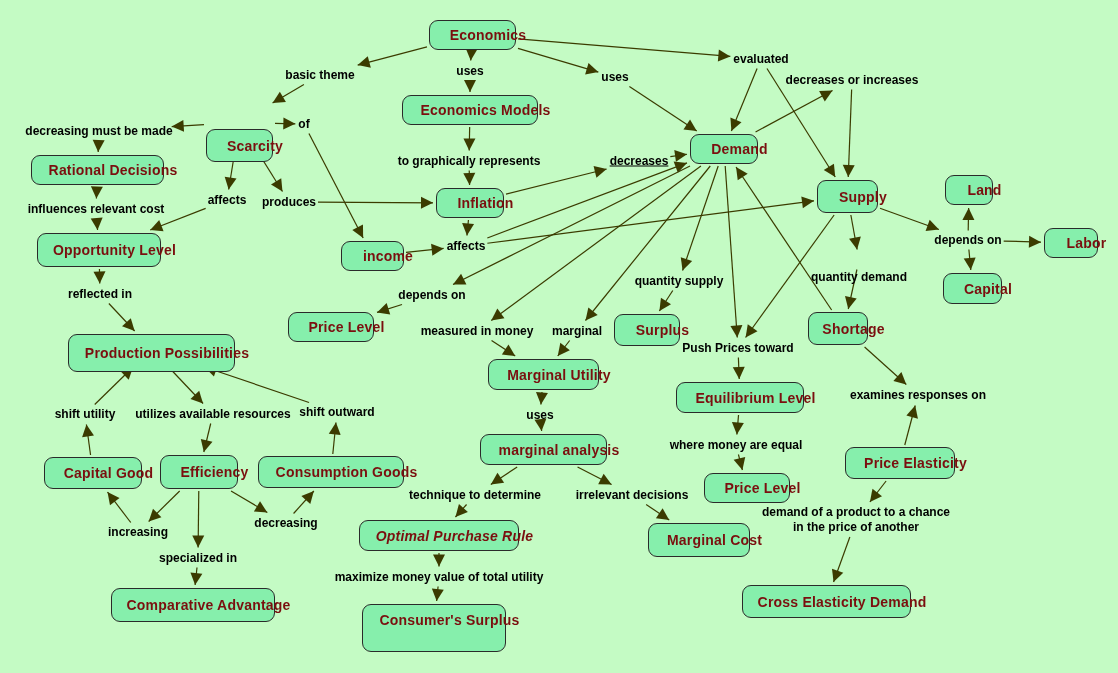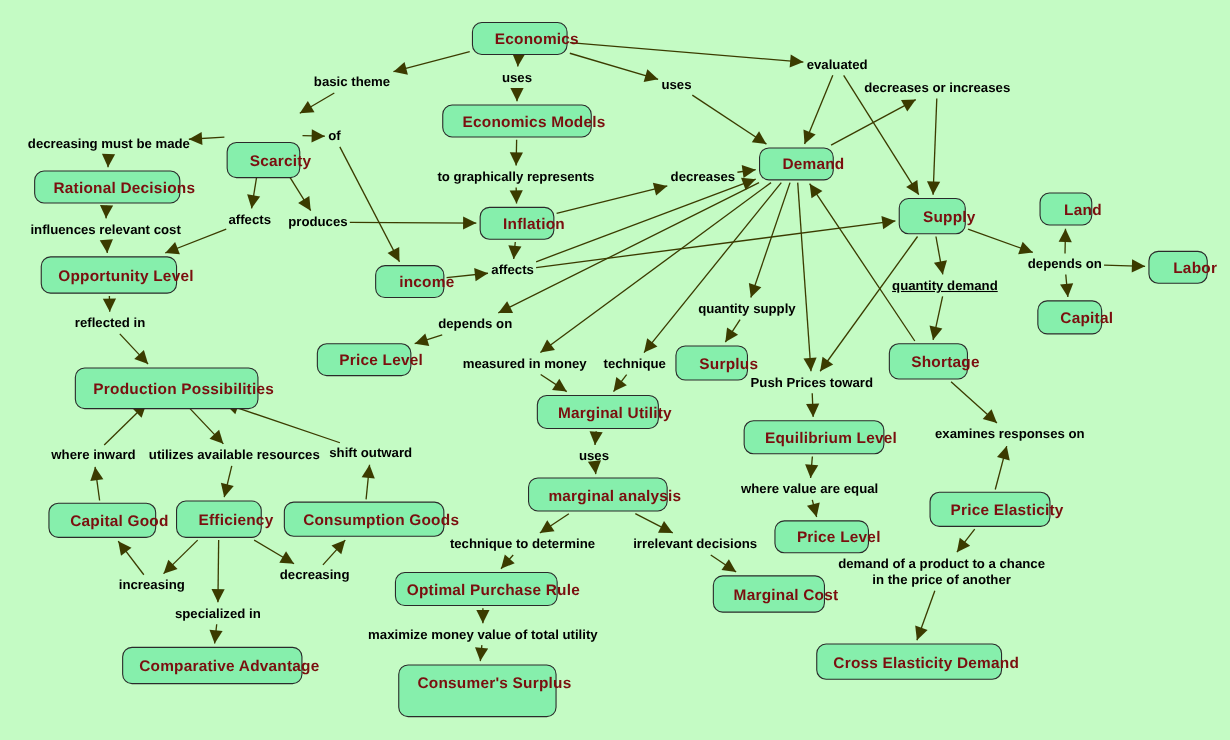--- a/index.html
+++ b/index.html
@@ -173,62 +173,62 @@
 <div class="node" style="left:436px;top:188px;width:68px;height:30px;">Inflation</div>
 <div class="node" style="left:341px;top:241px;width:63px;height:30px;">income</div>
 <div class="node" style="left:690px;top:134px;width:68px;height:30px;">Demand</div>
 <div class="node" style="left:817px;top:180px;width:61px;height:33px;">Supply</div>
 <div class="node" style="left:945px;top:175px;width:48px;height:30px;">Land</div>
 <div class="node" style="left:1044px;top:228px;width:54px;height:30px;">Labor</div>
 <div class="node" style="left:943px;top:273px;width:59px;height:31px;">Capital</div>
 <div class="node" style="left:288px;top:312px;width:86px;height:30px;">Price Level</div>
 <div class="node" style="left:68px;top:334px;width:167px;height:38px;">Production Possibilities</div>
 <div class="node" style="left:614px;top:314px;width:66px;height:32px;">Surplus</div>
-<div class="node" style="left:808px;top:312px;width:72px;height:33px;">Shortage</div>
+<div class="node" style="left:808px;top:312px;width:60px;height:33px;">Shortage</div>
 <div class="node" style="left:488px;top:359px;width:111px;height:31px;">Marginal Utility</div>
 <div class="node" style="left:676px;top:382px;width:128px;height:31px;">Equilibrium Level</div>
 <div class="node" style="left:480px;top:434px;width:127px;height:31px;">marginal analysis</div>
 <div class="node" style="left:44px;top:457px;width:98px;height:32px;">Capital Good</div>
 <div class="node" style="left:160px;top:455px;width:78px;height:34px;">Efficiency</div>
 <div class="node" style="left:258px;top:456px;width:146px;height:32px;">Consumption Goods</div>
 <div class="node" style="left:704px;top:473px;width:86px;height:30px;">Price Level</div>
 <div class="node" style="left:845px;top:447px;width:110px;height:32px;">Price Elasticity</div>
-<div class="node" style="left:359px;top:520px;width:148px;height:31px;">Optimal Purchase Rule</div>
+<div class="node" style="left:359px;top:520px;width:160px;height:31px;font-style:italic;">Optimal Purchase Rule</div>
 <div class="node" style="left:648px;top:523px;width:102px;height:34px;">Marginal Cost</div>
 <div class="node" style="left:111px;top:588px;width:164px;height:34px;">Comparative Advantage</div>
 <div class="node tall" style="left:362px;top:604px;width:144px;height:48px;">Consumer's Surplus</div>
 <div class="node" style="left:742px;top:585px;width:169px;height:33px;">Cross Elasticity Demand</div>
 
 <div class="lbl" style="left:320px;top:75px;">basic theme</div>
 <div class="lbl" style="left:470px;top:71px;">uses</div>
 <div class="lbl" style="left:615px;top:77px;">uses</div>
 <div class="lbl" style="left:761px;top:59px;">evaluated</div>
 <div class="lbl" style="left:852px;top:80px;">decreases or increases</div>
 <div class="lbl" style="left:99px;top:131px;">decreasing must be made</div>
 <div class="lbl" style="left:304px;top:124px;">of</div>
 <div class="lbl" style="left:469px;top:161px;">to graphically represents</div>
-<div class="lbl" style="left:639px;top:161px;">decreases</div>
+<div class="lbl" style="left:639px;top:161px;text-decoration:underline;">decreases</div>
 <div class="lbl" style="left:96px;top:209px;">influences relevant cost</div>
 <div class="lbl" style="left:227px;top:200px;">affects</div>
 <div class="lbl" style="left:289px;top:202px;">produces</div>
 <div class="lbl" style="left:466px;top:246px;">affects</div>
 <div class="lbl" style="left:432px;top:295px;">depends on</div>
 <div class="lbl" style="left:968px;top:240px;">depends on</div>
-<div class="lbl" style="left:859px;top:260px;text-decoration:underline;">quantity demand</div>
+<div class="lbl" style="left:859px;top:277px;">quantity demand</div>
 <div class="lbl" style="left:679px;top:281px;">quantity supply</div>
 <div class="lbl" style="left:100px;top:294px;">reflected in</div>
 <div class="lbl" style="left:477px;top:331px;">measured in money</div>
-<div class="lbl" style="left:577px;top:331px;">technique</div>
+<div class="lbl" style="left:577px;top:331px;">marginal</div>
 <div class="lbl" style="left:738px;top:348px;">Push Prices toward</div>
 <div class="lbl" style="left:918px;top:395px;">examines responses on</div>
-<div class="lbl" style="left:85px;top:414px;">where inward</div>
+<div class="lbl" style="left:85px;top:414px;">shift utility</div>
 <div class="lbl" style="left:213px;top:414px;">utilizes available resources</div>
 <div class="lbl" style="left:337px;top:412px;">shift outward</div>
 <div class="lbl" style="left:540px;top:415px;">uses</div>
-<div class="lbl" style="left:736px;top:445px;">where value are equal</div>
+<div class="lbl" style="left:736px;top:445px;">where money are equal</div>
 <div class="lbl" style="left:475px;top:495px;">technique to determine</div>
 <div class="lbl" style="left:632px;top:495px;">irrelevant decisions</div>
 <div class="lbl" style="left:856px;top:520px;white-space:pre;">demand of a product to a chance
 in the price of another</div>
 <div class="lbl" style="left:138px;top:532px;">increasing</div>
 <div class="lbl" style="left:286px;top:523px;">decreasing</div>
 <div class="lbl" style="left:198px;top:558px;">specialized in</div>
 <div class="lbl" style="left:439px;top:577px;">maximize money value of total utility</div>
 
 </body></html>

